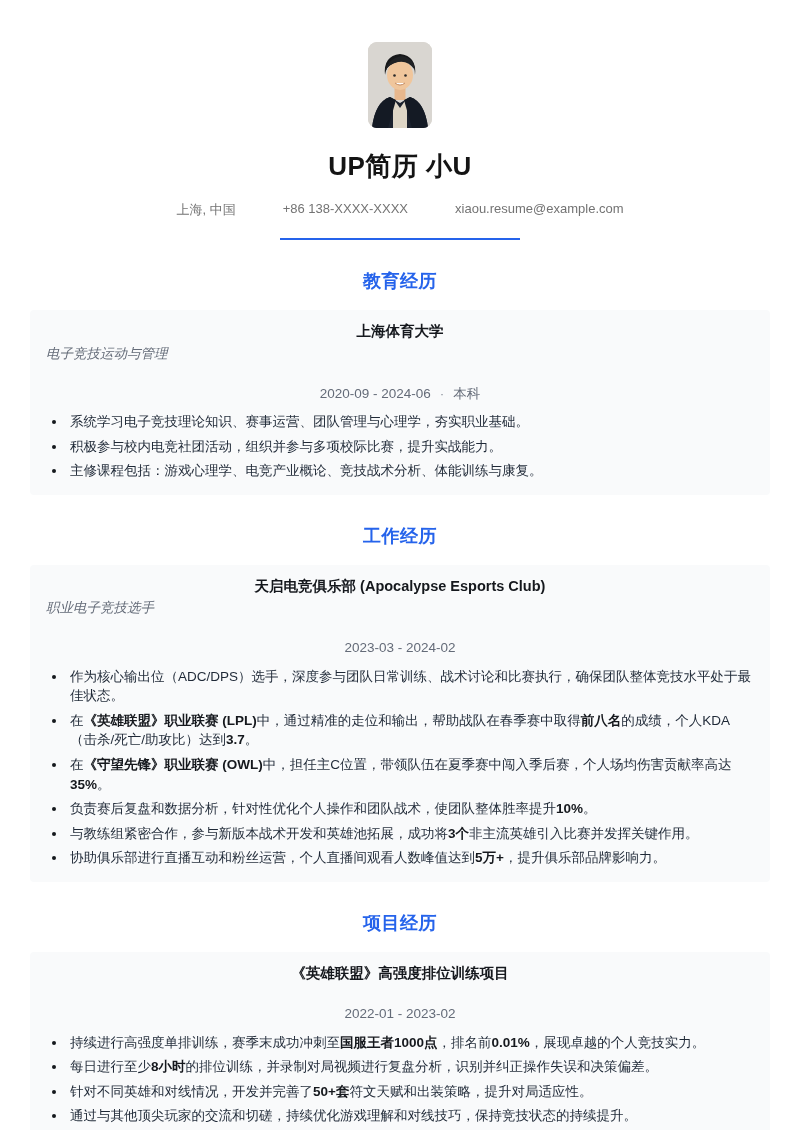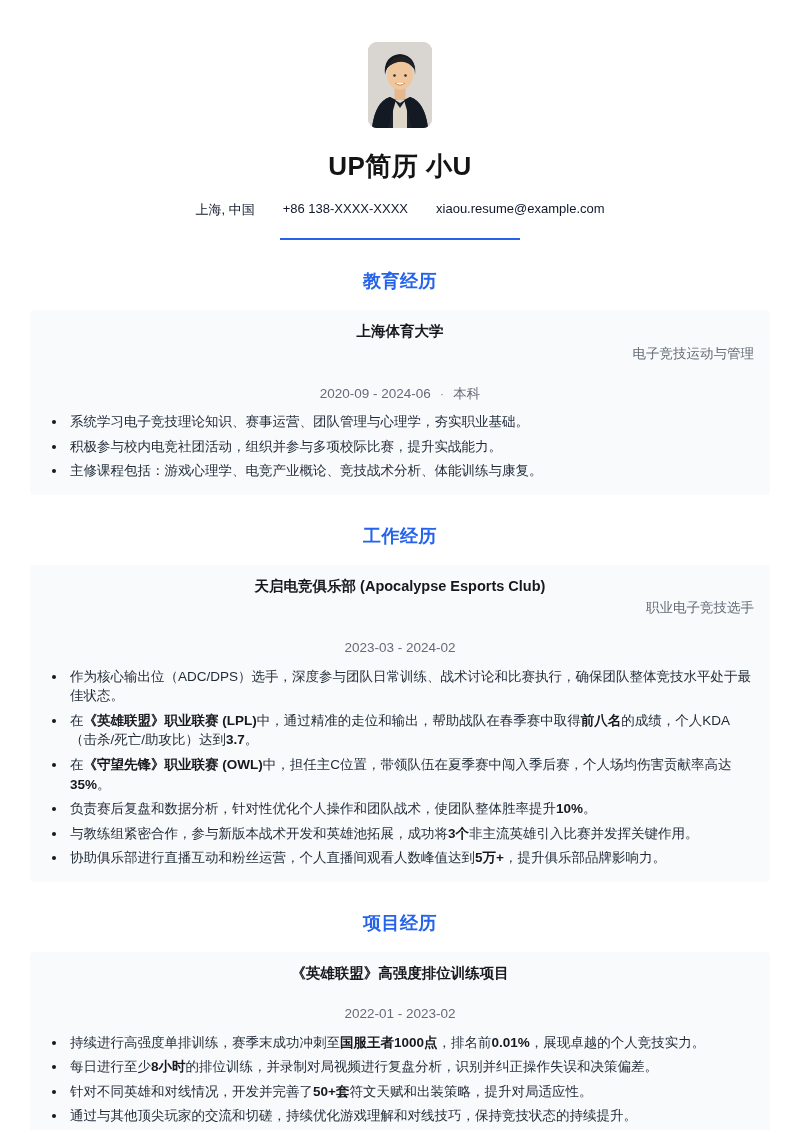--- a/index.html
+++ b/index.html
@@ -22,39 +22,39 @@
   .avatar{
     width:64px;height:86px;border-radius:9px;overflow:hidden;
     margin:0 auto;background:#d9d6d1;
   }
   .avatar svg{display:block;width:100%;height:100%;}
   .name{
     font-size:26px;font-weight:600;color:#141414;margin:21px 0 0;
     letter-spacing:0.5px;
   }
   .contact{
-    margin-top:17px;display:flex;justify-content:center;gap:28px;
-    font-size:13px;color:#0f172a;
+    margin-top:17px;display:flex;justify-content:center;gap:47px;
+    font-size:13px;color:#737373;
   }
   .divider{width:240px;height:2px;background:var(--accent);margin:19px auto 0;}
 
   
   .section-title{
     text-align:center;color:var(--accent);font-size:18px;font-weight:700;
     margin:29px 0 17px;letter-spacing:0.5px;
   }
   .card{
     background:var(--card);border-radius:4px;margin:0 30px;
     padding:12px 16px 9px;
   }
   .entry-heading{
     text-align:center;font-weight:700;font-size:14.5px;color:#15181d;line-height:1.35;
   }
   .entry-subheading{
-    text-align:right;font-size:13.5px;color:var(--muted);margin-top:3px;line-height:1.35;
+    text-align:left;font-size:13.5px;color:var(--muted);margin-top:3px;line-height:1.35;font-style:italic;
   }
   .entry-date{
     text-align:center;font-size:13.5px;color:var(--muted);margin-top:22px;line-height:1.35;
   }
   .entry-date .dot{margin:0 9px;color:#8b919c;}
   ul.bullets{list-style:none;margin:9px 0 0;padding:0;}
   ul.bullets li{
     position:relative;padding-left:24px;margin-bottom:5px;
     font-size:13.5px;line-height:1.45;color:var(--text);
   }

